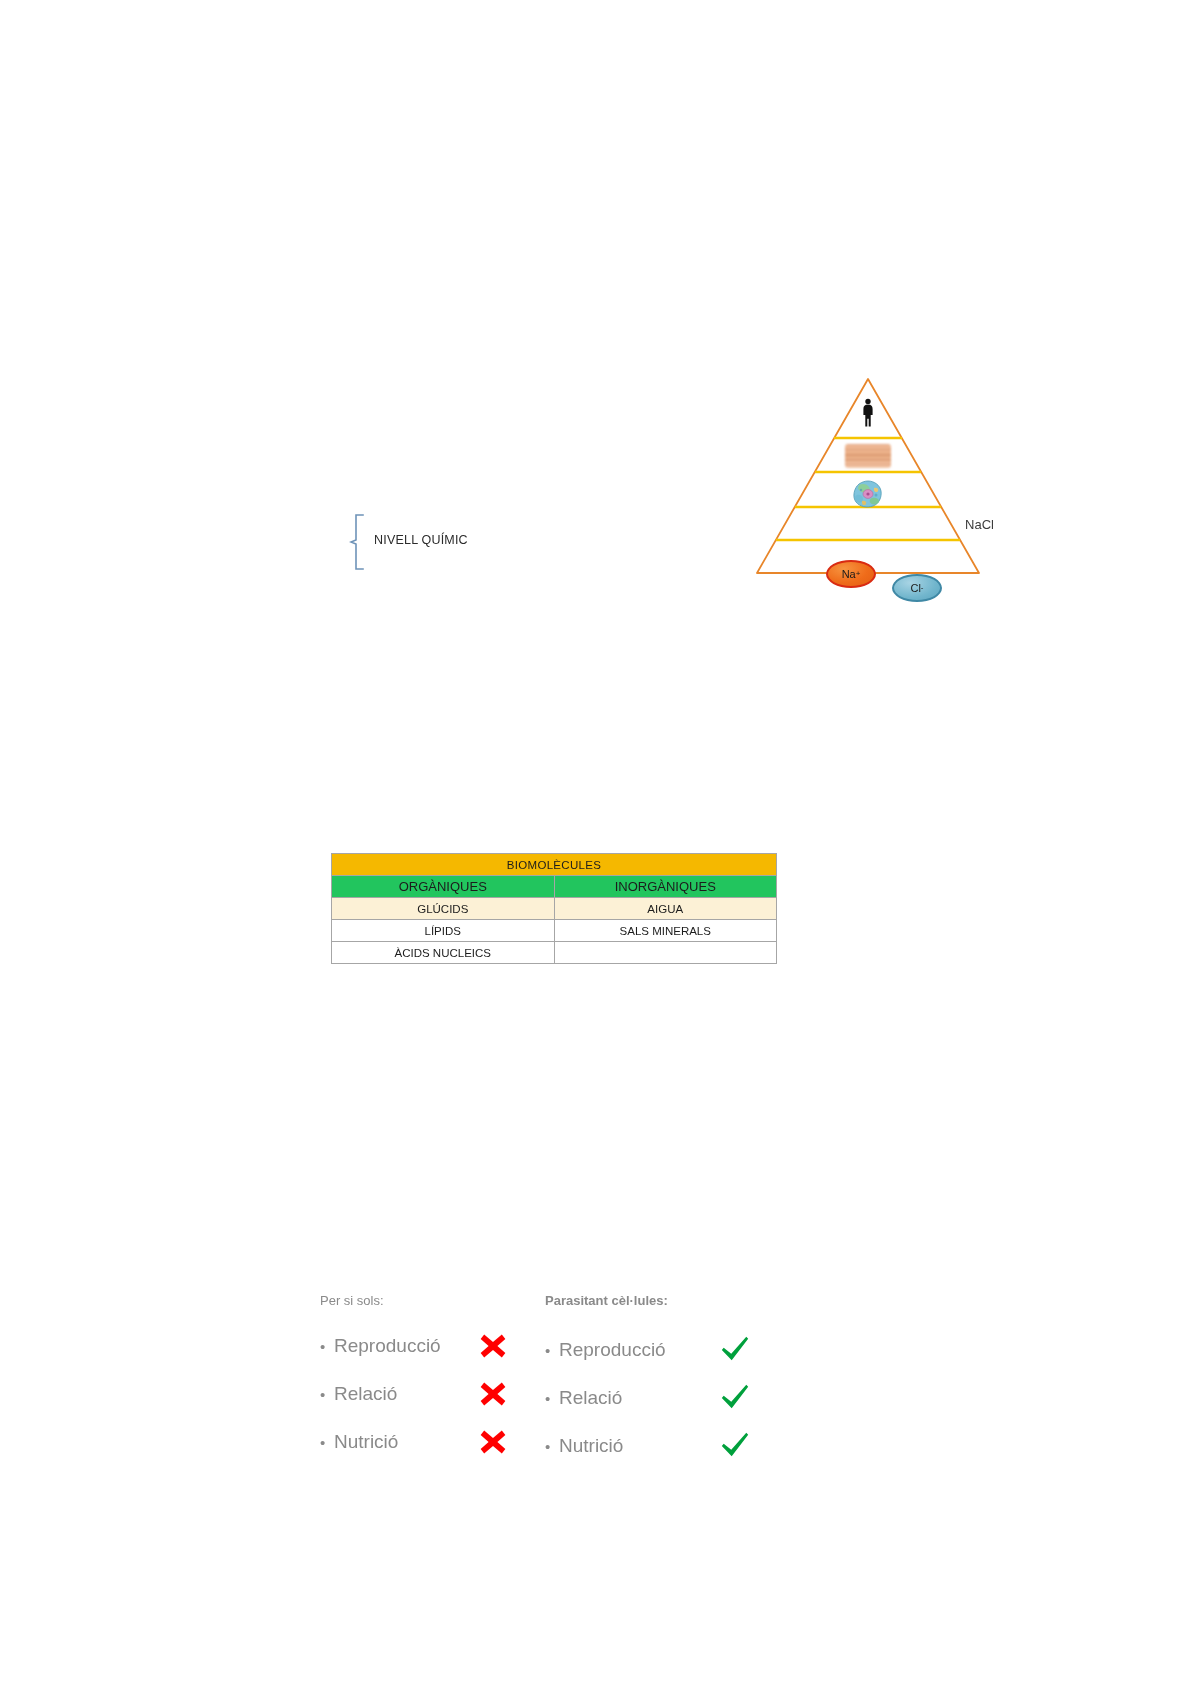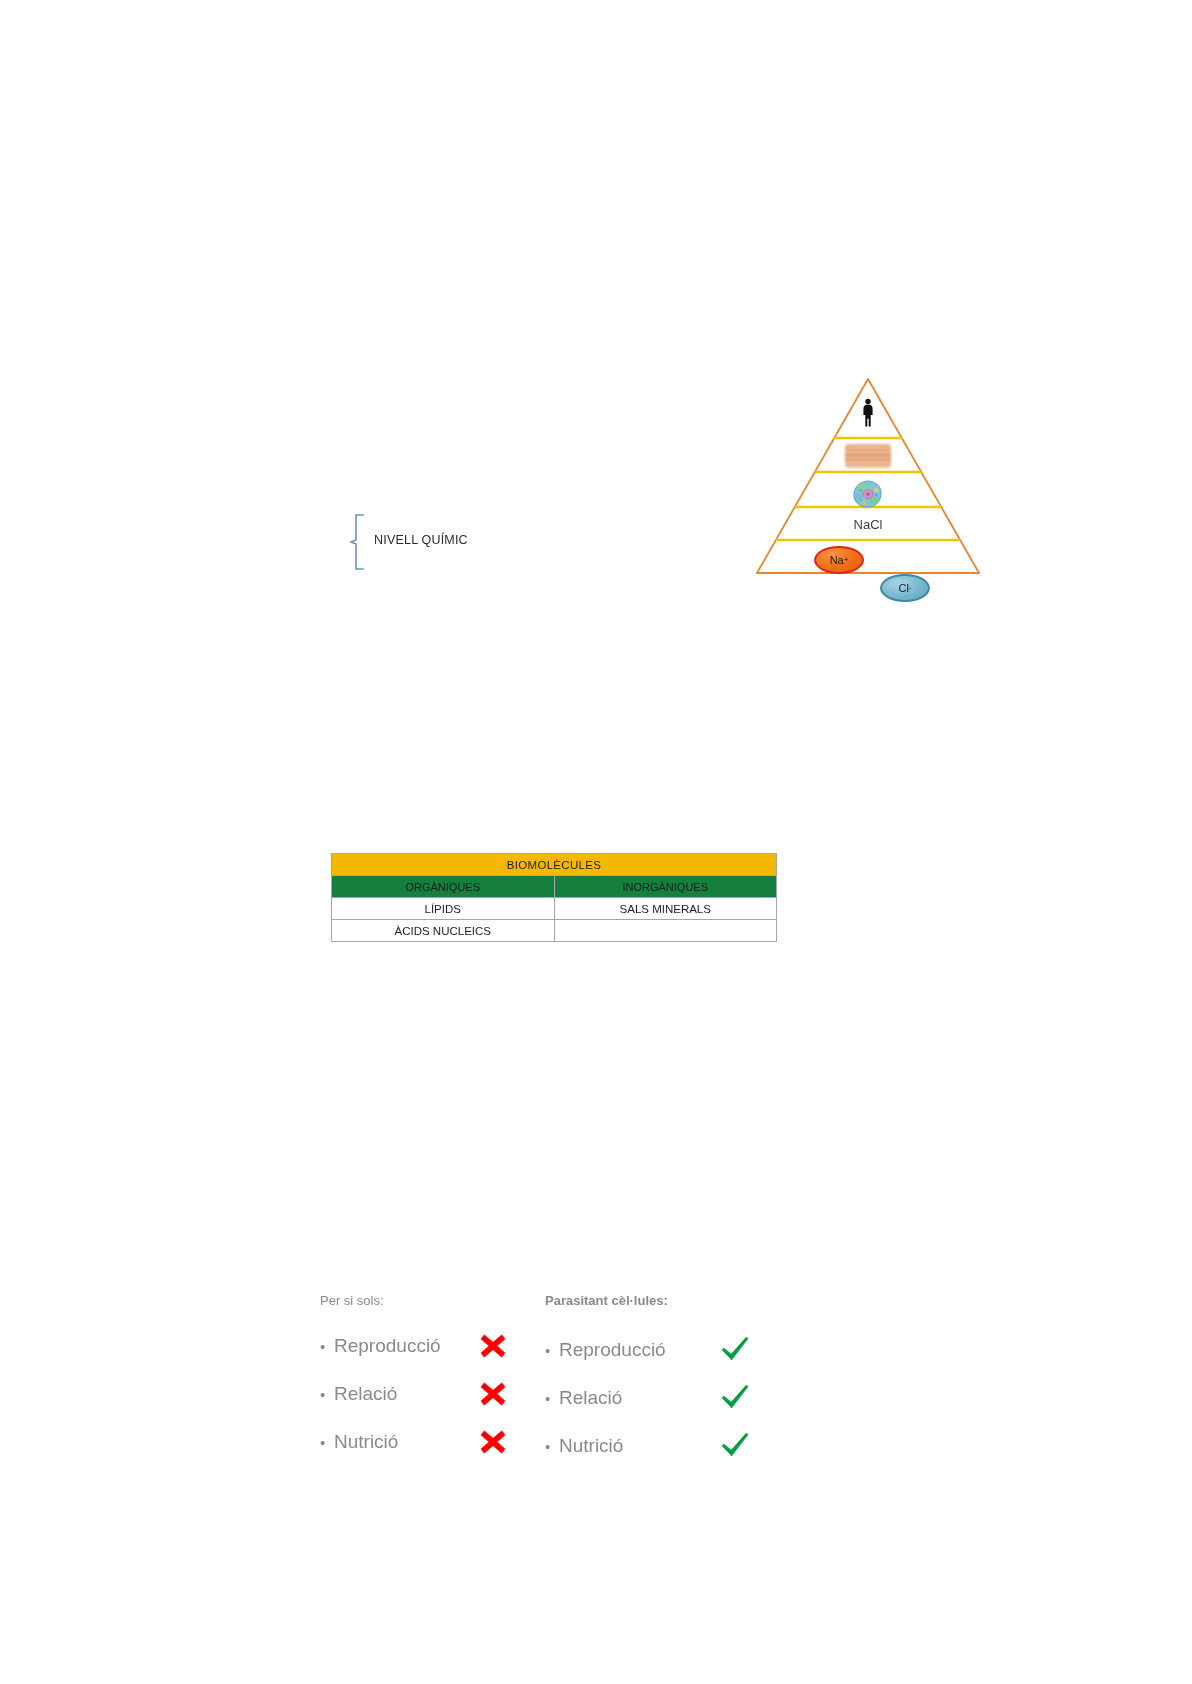--- a/index.html
+++ b/index.html
@@ -25,23 +25,23 @@
   }
   #pyramid-svg {
     position: absolute;
     left: 0;
     top: 0;
     width: 228px;
     height: 200px;
   }
   .pyramid-content {
     position: absolute;
-    left: 0;
+    left: 12px;
     width: 100%;
-    text-align: center;
+    text-align: right;
     pointer-events: none;
   }
 
   
   #human-icon {
     position: absolute;
     left: 50%;
     top: 22px;
     transform: translateX(-50%);
     width: 16px;
@@ -83,26 +83,27 @@
   #nacl-label {
     top: 141px;
     font-size: 13px;
     color: #3c3c3c;
     font-family: "Liberation Sans", sans-serif;
   }
 
   
   #ion-row {
     position: absolute;
-    left: 4px;
+    left: 16px;
     top: 170px;
     width: 100%;
     display: flex;
     justify-content: center;
     gap: 16px;
+    align-items: center;
   }
   .ion-bubble {
     width: 50px;
     height: 28px;
     border-radius: 50%;
     display: flex;
     align-items: center;
     justify-content: center;
     font-size: 11px;
     color: #1a1a1a;
@@ -168,23 +169,23 @@
     color: #1c1c1c;
     font-weight: normal;
   }
   .tbl-title {
     background: #F5B800;
     font-weight: bold;
     letter-spacing: 0.3px;
     font-size: 11.5px;
   }
   .tbl-subhead {
-    background: #15803d;
+    background: #22c55e;
     font-weight: bold;
-    font-size: 11px;
+    font-size: 13px;
   }
   .row-tint td { background: #FCF1D6; }
   .row-plain td { background: #ffffff; }
 
   
   #comparison-block {
     position: absolute;
     left: 0;
     top: 1293px;
     width: 1192px;
@@ -294,20 +295,24 @@
 
 <table id="biomolecules-table">
   <tbody>
     <tr>
       <td class="tbl-title" colspan="2">BIOMOLÈCULES</td>
     </tr>
     <tr>
       <td class="tbl-subhead">ORGÀNIQUES</td>
       <td class="tbl-subhead">INORGÀNIQUES</td>
     </tr>
+    <tr class="row-tint">
+      <td>GLÚCIDS</td>
+      <td>AIGUA</td>
+    </tr>
     <tr class="row-plain">
       <td>LÍPIDS</td>
       <td>SALS MINERALS</td>
     </tr>
     <tr class="row-plain">
       <td>ÀCIDS NUCLEICS</td>
       <td></td>
     </tr>
   </tbody>
 </table>

